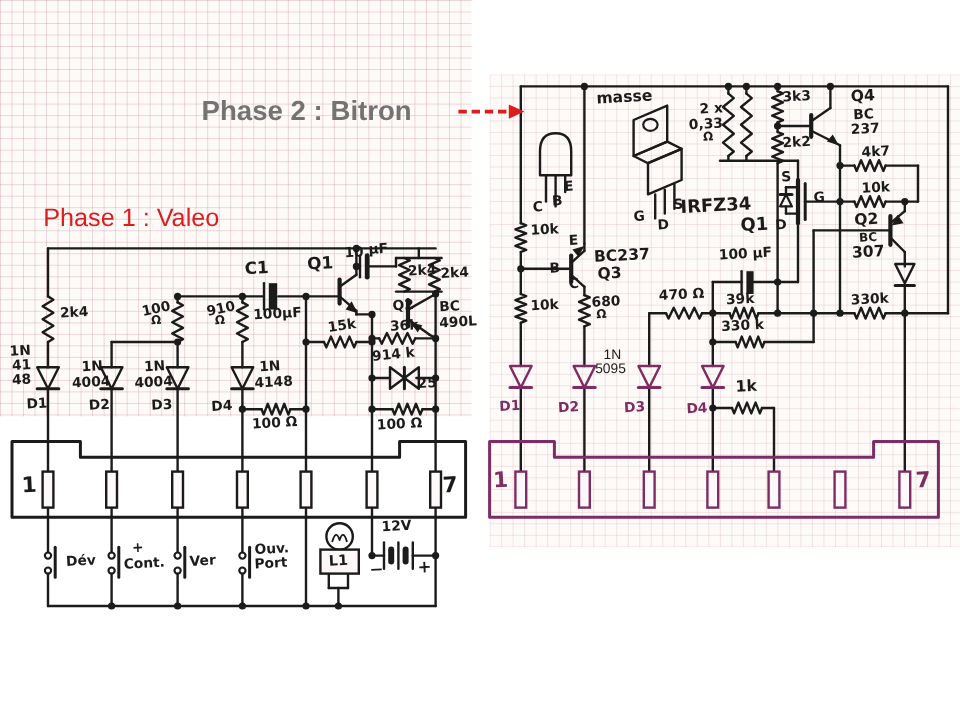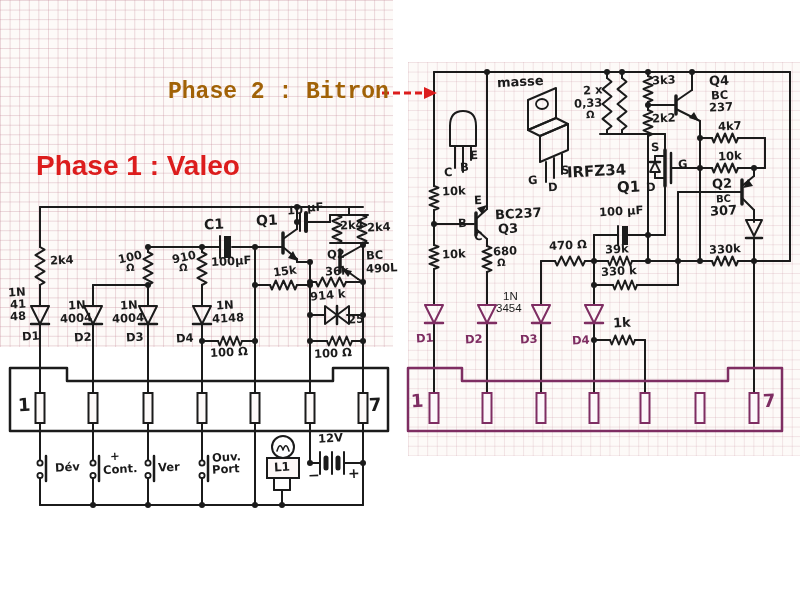--- a/index.html
+++ b/index.html
@@ -10,21 +10,21 @@
                           linear-gradient(to bottom, rgba(198,142,156,.34) 1px, transparent 1px);
          background-size:9.6px 9.6px;}
   .sheet.light{background-image:linear-gradient(to right, rgba(198,142,156,.22) 1px, transparent 1px),
                                 linear-gradient(to bottom, rgba(198,142,156,.22) 1px, transparent 1px);}
   #sheet-left{left:0;top:190;width:393px;height:347px;}
   #sheet-right{left:408px;top:62px;width:392px;height:394px;}
   #wires{position:absolute;left:0;top:0;width:800px;height:600px;}
   .txt{position:absolute;white-space:nowrap;}
   #title{left:12px;top:8px;font-size:31px;font-weight:bold;letter-spacing:.5px;}
   #phase2{left:168px;top:79px;font-size:23px;font-weight:bold;}
-  #phase1{left:36px;top:150px;font-size:28px;font-weight:bold;}
+  #phase1{left:36px;top:170px;font-size:21px;font-weight:normal;}
   #note{left:458px;top:467px;font-size:17px;color:#161616;}
   .lbl{position:absolute;line-height:1.05;white-space:nowrap;}
   .hand{font-family:"DejaVu Sans",sans-serif;font-weight:600;transform:rotate(-3deg);}
   .print{font-family:"Liberation Sans",sans-serif;font-weight:500;}
 </style>
 </head>
 <body>
 
 <div id="stage">
   <div id="sheet-left" class="sheet"></div>
@@ -393,25 +393,25 @@
       <span class="lbl hand" style="left: 498px; top: 222px; font-size: 13px; color: rgb(27, 27, 27);">Q3</span>
       <span class="lbl hand" style="left: 474px; top: 194px; font-size: 11.5px; color: rgb(27, 27, 27);">E</span>
       <span class="lbl hand" style="left: 458px; top: 217px; font-size: 11.5px; color: rgb(27, 27, 27);">B</span>
       <span class="lbl hand" style="left: 474px; top: 230px; font-size: 11.5px; color: rgb(27, 27, 27);">C</span>
       <span class="lbl hand" style="left: 442px; top: 185px; font-size: 11.5px; color: rgb(27, 27, 27);">10k</span>
       <span class="lbl hand" style="left: 442px; top: 248px; font-size: 11.5px; color: rgb(27, 27, 27);">10k</span>
       <span class="lbl hand" style="left: 599px; top: 205px; font-size: 11.5px; color: rgb(27, 27, 27);">100 µF</span>
       <span class="lbl hand" style="left: 605px; top: 243px; font-size: 11.5px; color: rgb(27, 27, 27);">39k</span>
       <span class="lbl hand" style="left: 601px; top: 265px; font-size: 11.5px; color: rgb(27, 27, 27);">330 k</span>
       <span class="lbl print" style="left: 503px; top: 290px; font-size: 11.5px; color: rgb(27, 27, 27);">1N</span>
-      <span class="lbl print" style="left: 496px; top: 302px; font-size: 11.5px; color: rgb(27, 27, 27);">3454</span>
+      <span class="lbl print" style="left: 496px; top: 302px; font-size: 11.5px; color: rgb(27, 27, 27);">5095</span>
       <span class="lbl hand" style="left: 416px; top: 332px; font-size: 11.5px; color: rgb(126, 45, 98);">D1</span>
       <span class="lbl hand" style="left: 465px; top: 333px; font-size: 11.5px; color: rgb(126, 45, 98);">D2</span>
       <span class="lbl hand" style="left: 520px; top: 333px; font-size: 11.5px; color: rgb(126, 45, 98);">D3</span>
       <span class="lbl hand" style="left: 572px; top: 334px; font-size: 11.5px; color: rgb(126, 45, 98);">D4</span>
       <span class="lbl hand" style="left: 613px; top: 316px; font-size: 13px; color: rgb(27, 27, 27);">1k</span>
       <span class="lbl hand" style="left: 411px; top: 392px; font-size: 18px; color: rgb(126, 45, 98);">1</span>
       <span class="lbl hand" style="left: 763px; top: 392px; font-size: 18px; color: rgb(126, 45, 98);">7</span>
     </div>
 
-  <div id="phase2" class="txt" style="color: #a16207; font-family: Liberation Mono, monospace;">Phase 2 : Bitron</div>
+  <div id="phase2" class="txt" style="color: #737373;">Phase 2 : Bitron</div>
   <div id="phase1" class="txt" style="color: rgb(220, 29, 29);">Phase 1 : Valeo</div>
 </div>
 
 </body></html>

